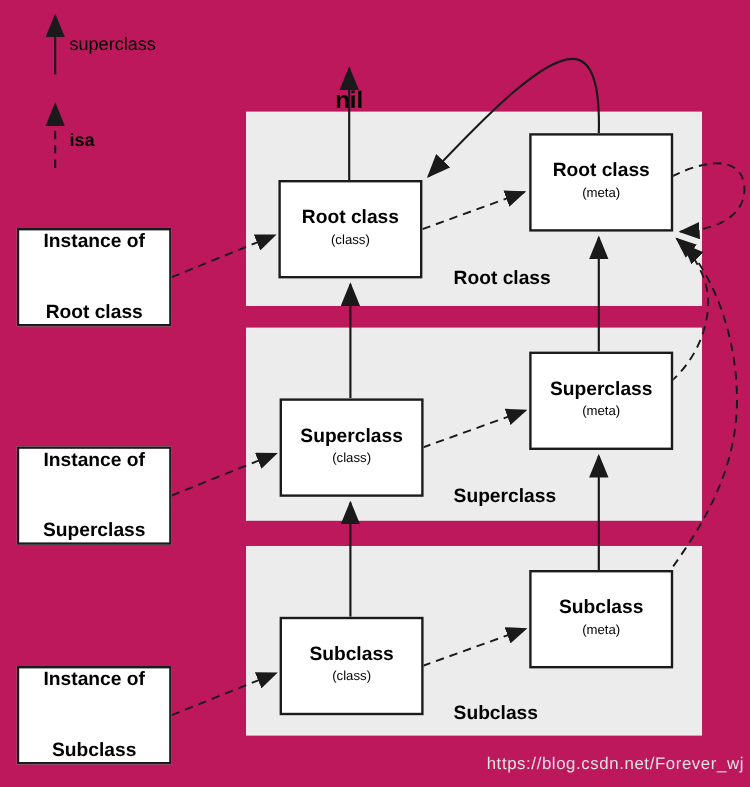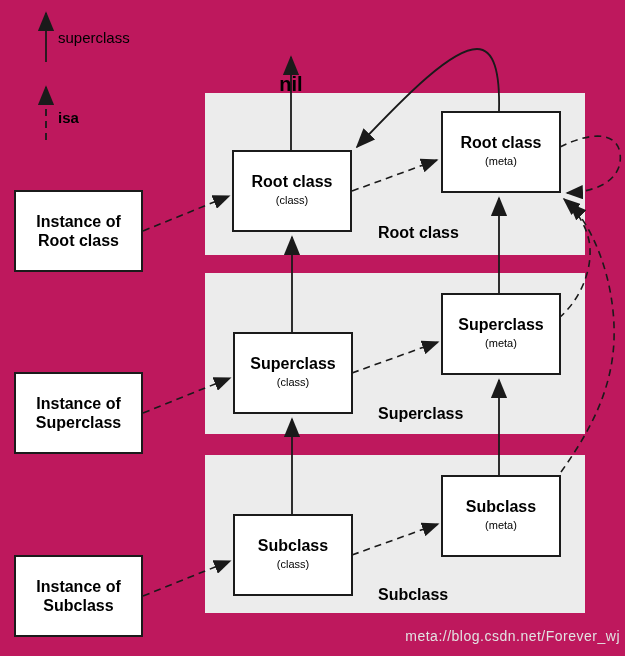--- a/index.html
+++ b/index.html
@@ -27,21 +27,21 @@
     background:#ffffff;
     border:2px solid #1b1b1b;
     display:flex;flex-direction:column;
     align-items:center;justify-content:center;
     text-align:center;
     line-height:19px;
   }
   .node .title{font-weight:bold;font-size:16px;}
   .node .subtitle{font-size:11px;}
   .classbox{width:116px;height:78px;}
-  .instancebox{width:125px;height:78px;}
+  .instancebox{width:125px;height:78px;justify-content:space-between;}
   #node-root-class{left:232px;top:150px;}
   #node-root-meta{left:441px;top:111px;}
   #node-superclass-class{left:233px;top:332px;}
   #node-superclass-meta{left:441px;top:293px;}
   #node-subclass-class{left:233px;top:514px;}
   #node-subclass-meta{left:441px;top:475px;}
   #node-instance-root{left:14px;top:190px;}
   #node-instance-superclass{left:14px;top:372px;}
   #node-instance-subclass{left:14px;top:555px;}
 
@@ -146,15 +146,15 @@
   </div>
   <div class="node instancebox" id="node-instance-subclass">
     <span class="title">Instance of</span>
     <span class="title">Subclass</span>
   </div>
 
   <span class="region-label" id="region-label-root">Root class</span>
   <span class="region-label" id="region-label-superclass">Superclass</span>
   <span class="region-label" id="region-label-subclass">Subclass</span>
 
-  <span id="watermark">meta://blog.csdn.net/Forever_wj</span>
+  <span id="watermark">https://blog.csdn.net/Forever_wj</span>
 
 </div>
 
 </body></html>

